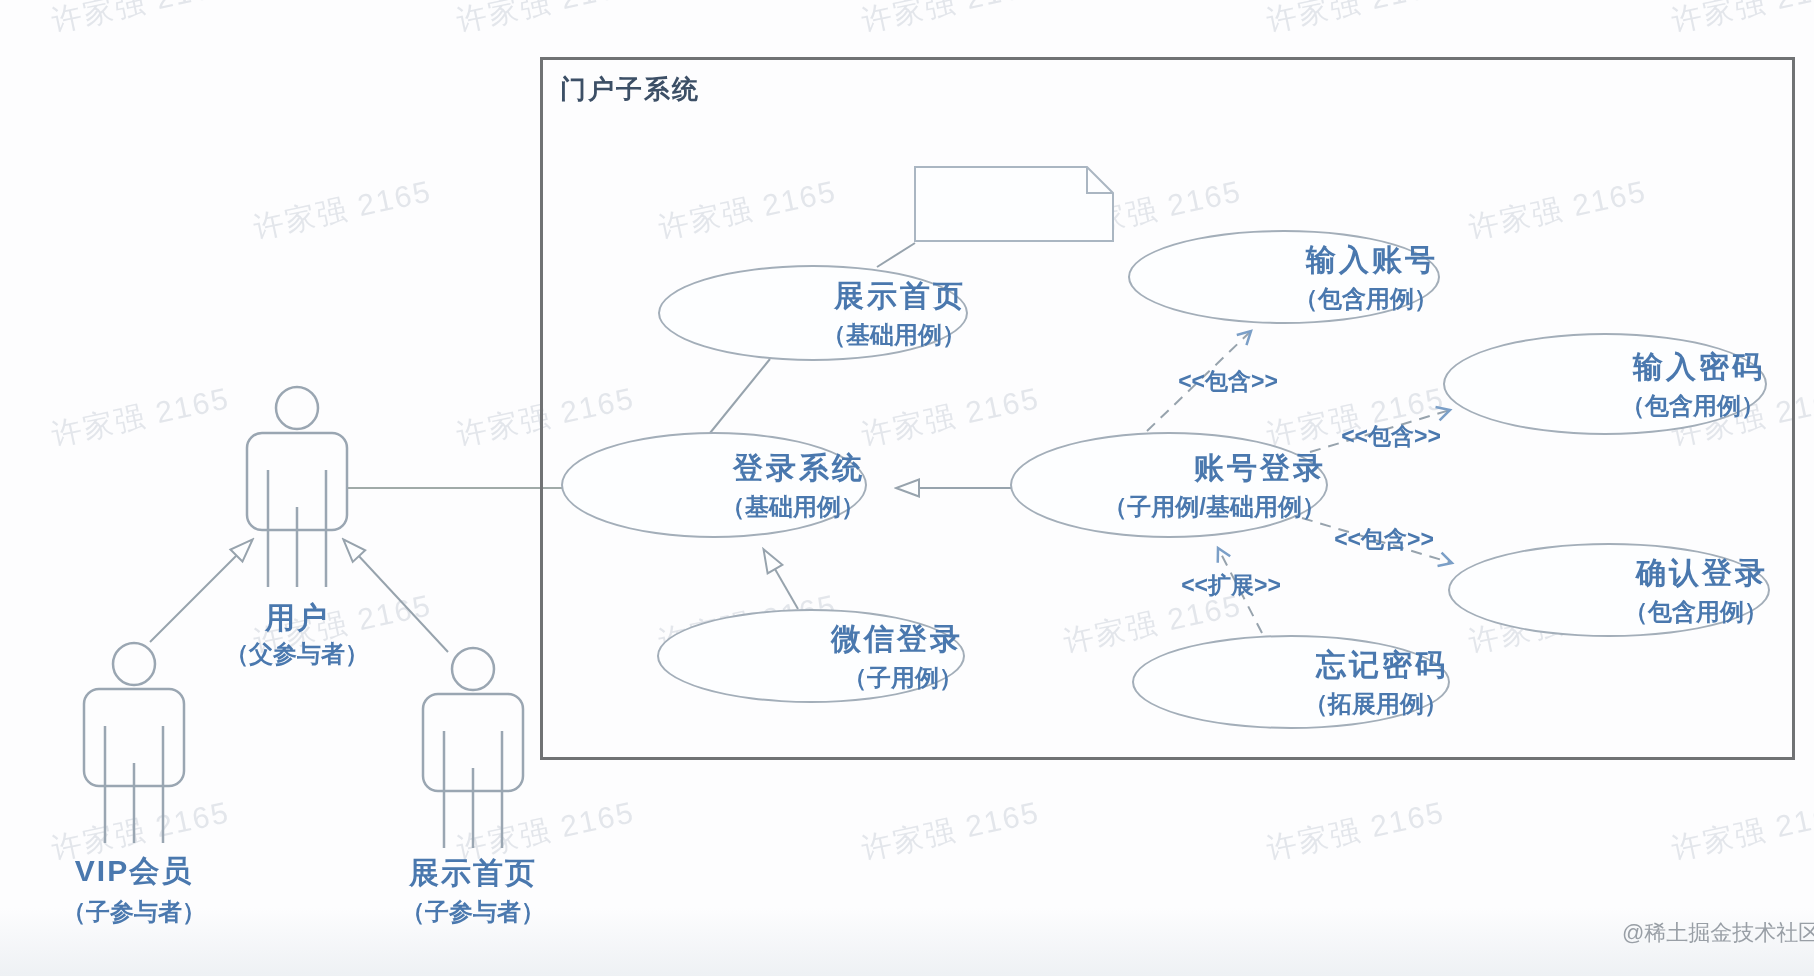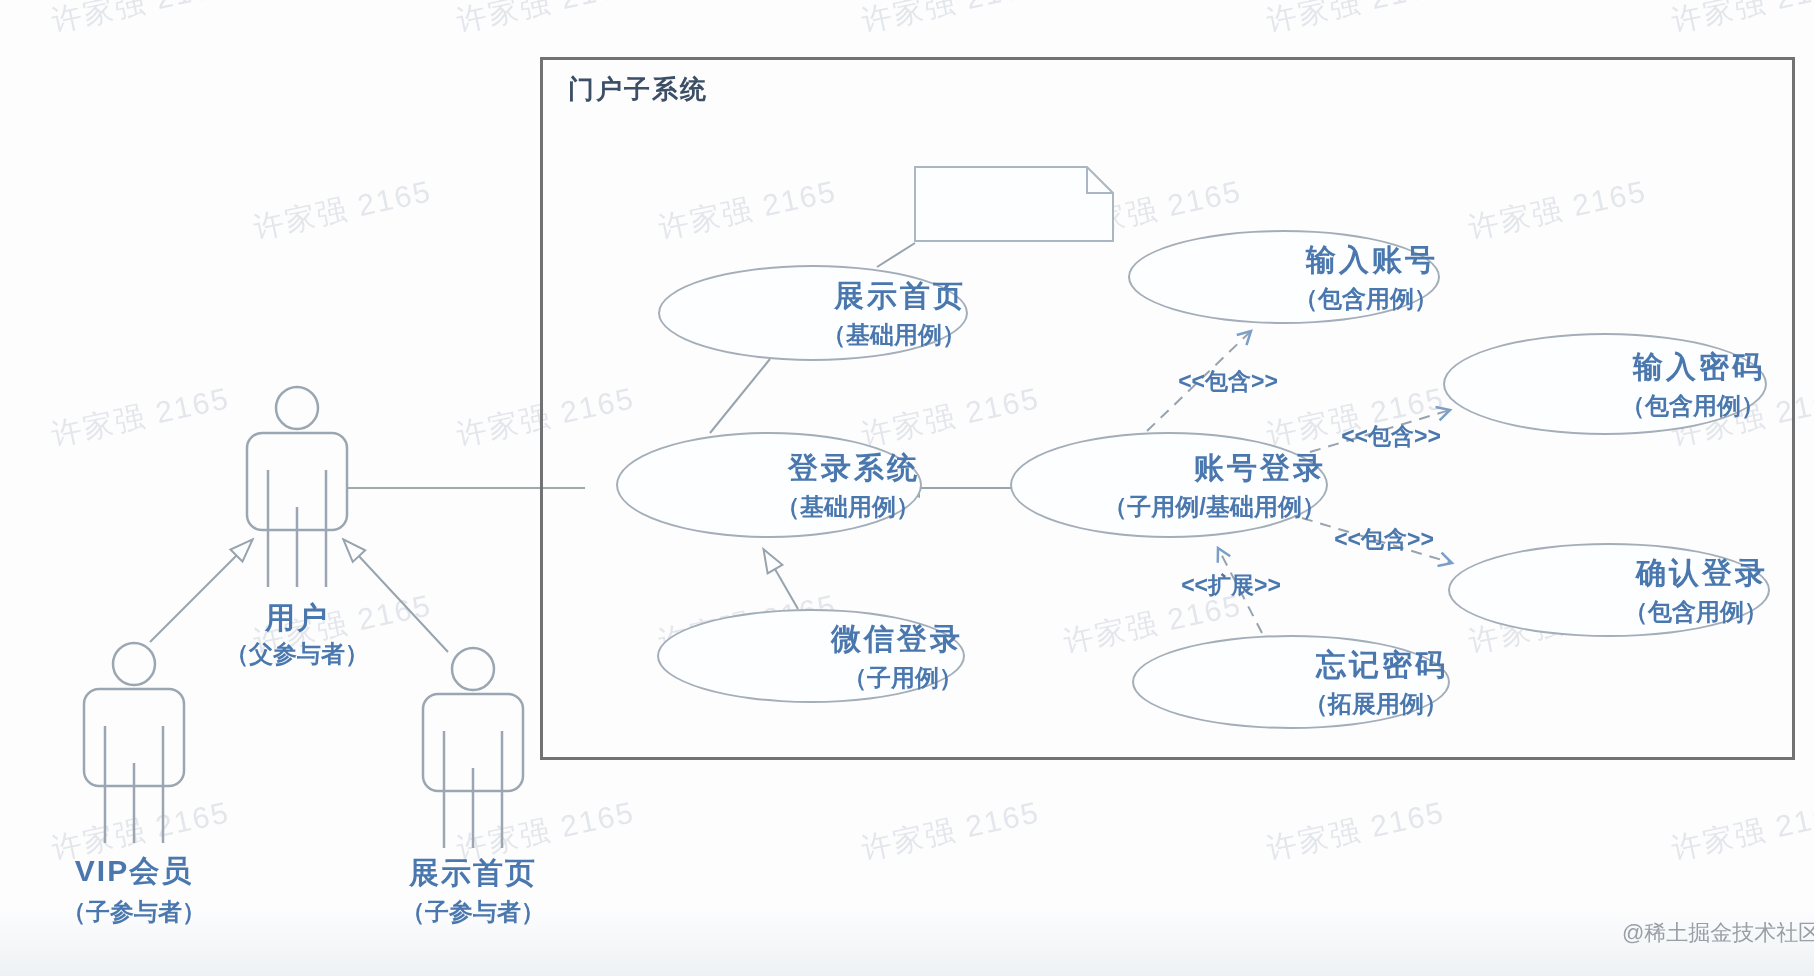--- a/index.html
+++ b/index.html
@@ -22,21 +22,21 @@
     user-select:none;
   }
   
   .lines-layer{position:absolute;left:0;top:0;width:1814px;height:976px;}
   
   .system-box{
     position:absolute;left:540px;top:57px;width:1255px;height:703px;
     border:3px solid #707274;box-sizing:border-box;
   }
   .system-title{
-    position:absolute;left:25px;top:12px;
+    position:absolute;left:17px;top:12px;
     font-size:26px;font-weight:600;color:#3c4f66;letter-spacing:2px;
     white-space:nowrap;
   }
   
   .usecase{
     position:absolute;
     border:2px solid #a3aeb9;border-radius:50%;
     background:#fdfeff;
     box-sizing:border-box;
     display:flex;flex-direction:column;align-items:flex-end;justify-content:center;
@@ -191,21 +191,21 @@
   <div class="system-box">
     <div class="system-title">门户子系统</div>
   </div>
 
 
   <div class="usecase" style="left:658px;top:265px;width:310px;height:96px">
     <span class="uc-name">展示首页</span>
     <span class="uc-type">（基础用例）</span>
   </div>
 
-  <div class="usecase" style="left:616px;top:432px;width:306px;height:106px">
+  <div class="usecase" style="left:561px;top:432px;width:306px;height:106px">
     <span class="uc-name">登录系统</span>
     <span class="uc-type">（基础用例）</span>
   </div>
 
   <div class="usecase" style="left:1010px;top:432px;width:318px;height:106px">
     <span class="uc-name">账号登录</span>
     <span class="uc-type">（子用例/基础用例）</span>
   </div>
 
   <div class="usecase" style="left:657px;top:609px;width:308px;height:94px">

